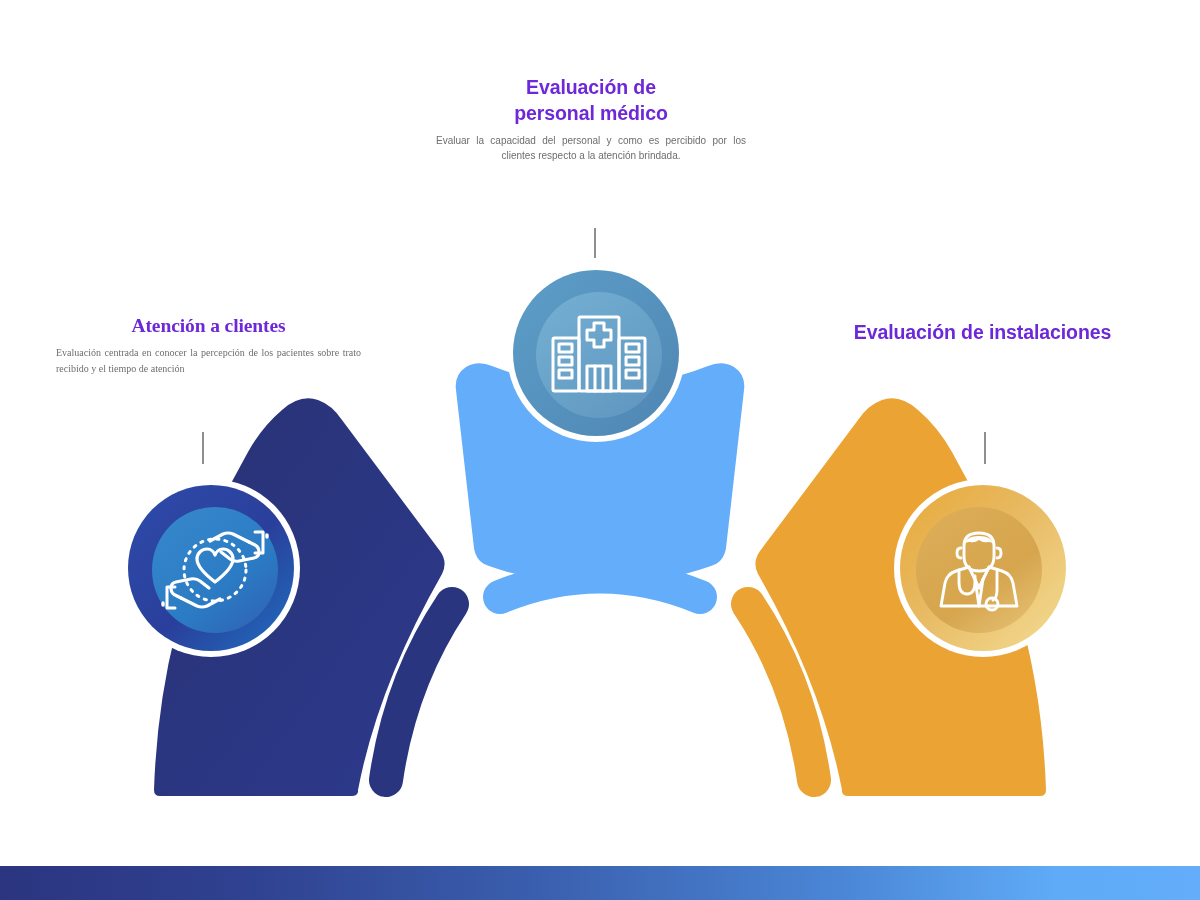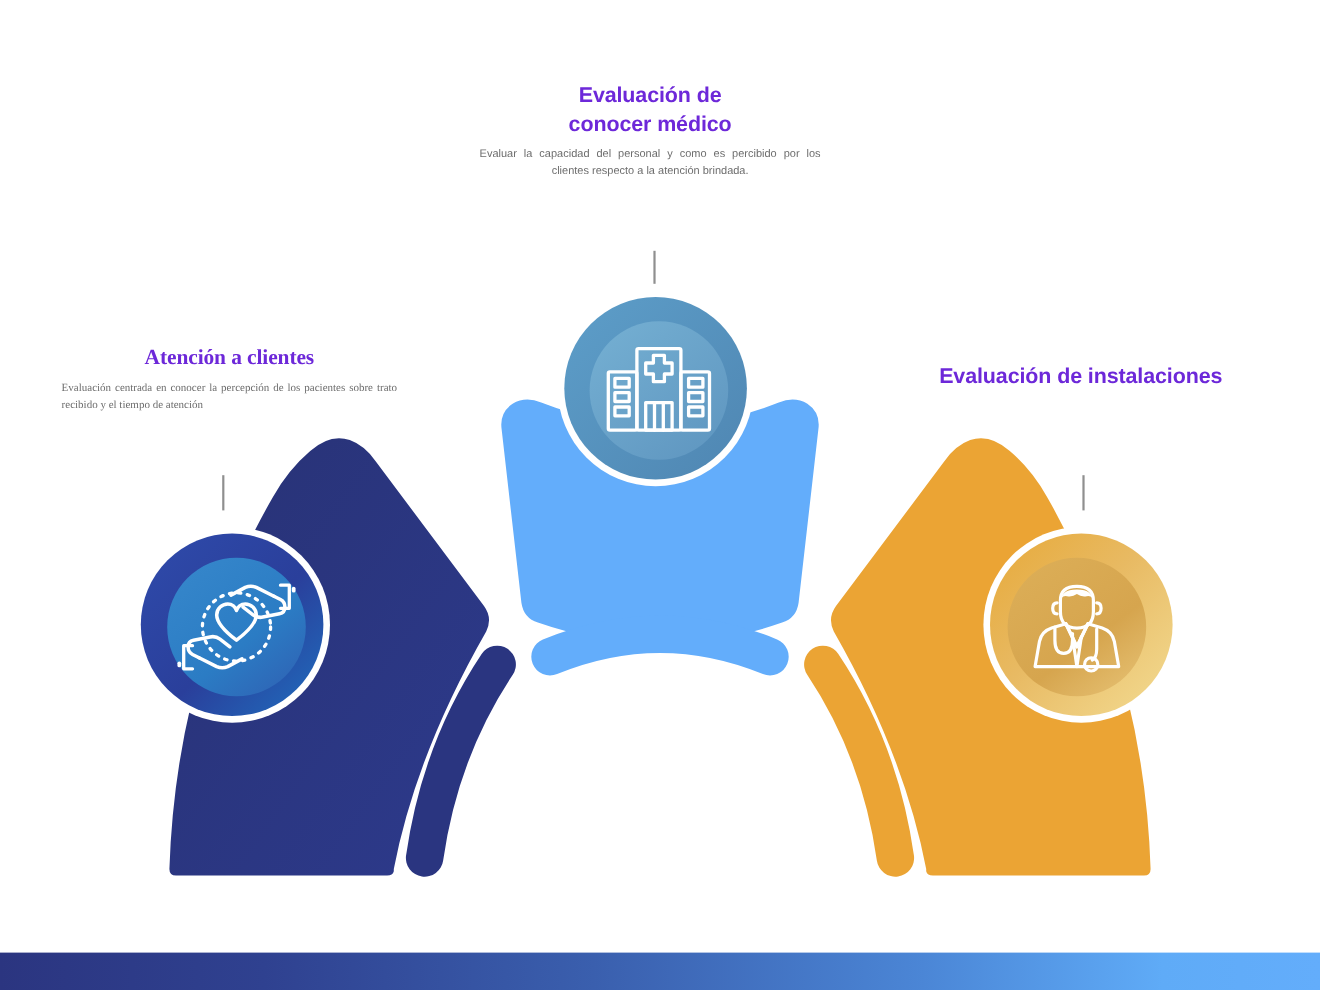--- a/index.html
+++ b/index.html
@@ -56,21 +56,21 @@
     left: 56px;
     top: 313px;
     width: 305px;
     text-align: center;
     font-family: Liberation Serif, serif;
   }
   #block-left h2 { text-align: center; }
 
   #block-right {
     left: 825px;
-    top: 329px;
+    top: 319px;
     width: 315px;
     text-align: center;
   }
   #block-right h2 { text-align: center; }
 
   
   .tick {
     position: absolute;
     width: 2px;
     background: #8f8f8f;
@@ -285,21 +285,21 @@
     </g>
   </svg>
 
   <div class="tick" id="tick-center"></div>
   <div class="tick" id="tick-left"></div>
   <div class="tick" id="tick-right"></div>
 
   <div class="block" id="block-center">
     <h2>
       <span>Evaluación de</span><br>
-      <span>conocer médico</span>
+      <span>personal médico</span>
     </h2>
     <p>Evaluar la capacidad del personal y como es percibido por los clientes respecto a la atención brindada.</p>
   </div>
 
   <div class="block" id="block-left">
     <h2>Atención a clientes</h2>
     <p>Evaluación centrada en conocer la percepción de los pacientes sobre trato recibido y el tiempo de atención</p>
   </div>
 
   <div class="block" id="block-right">

